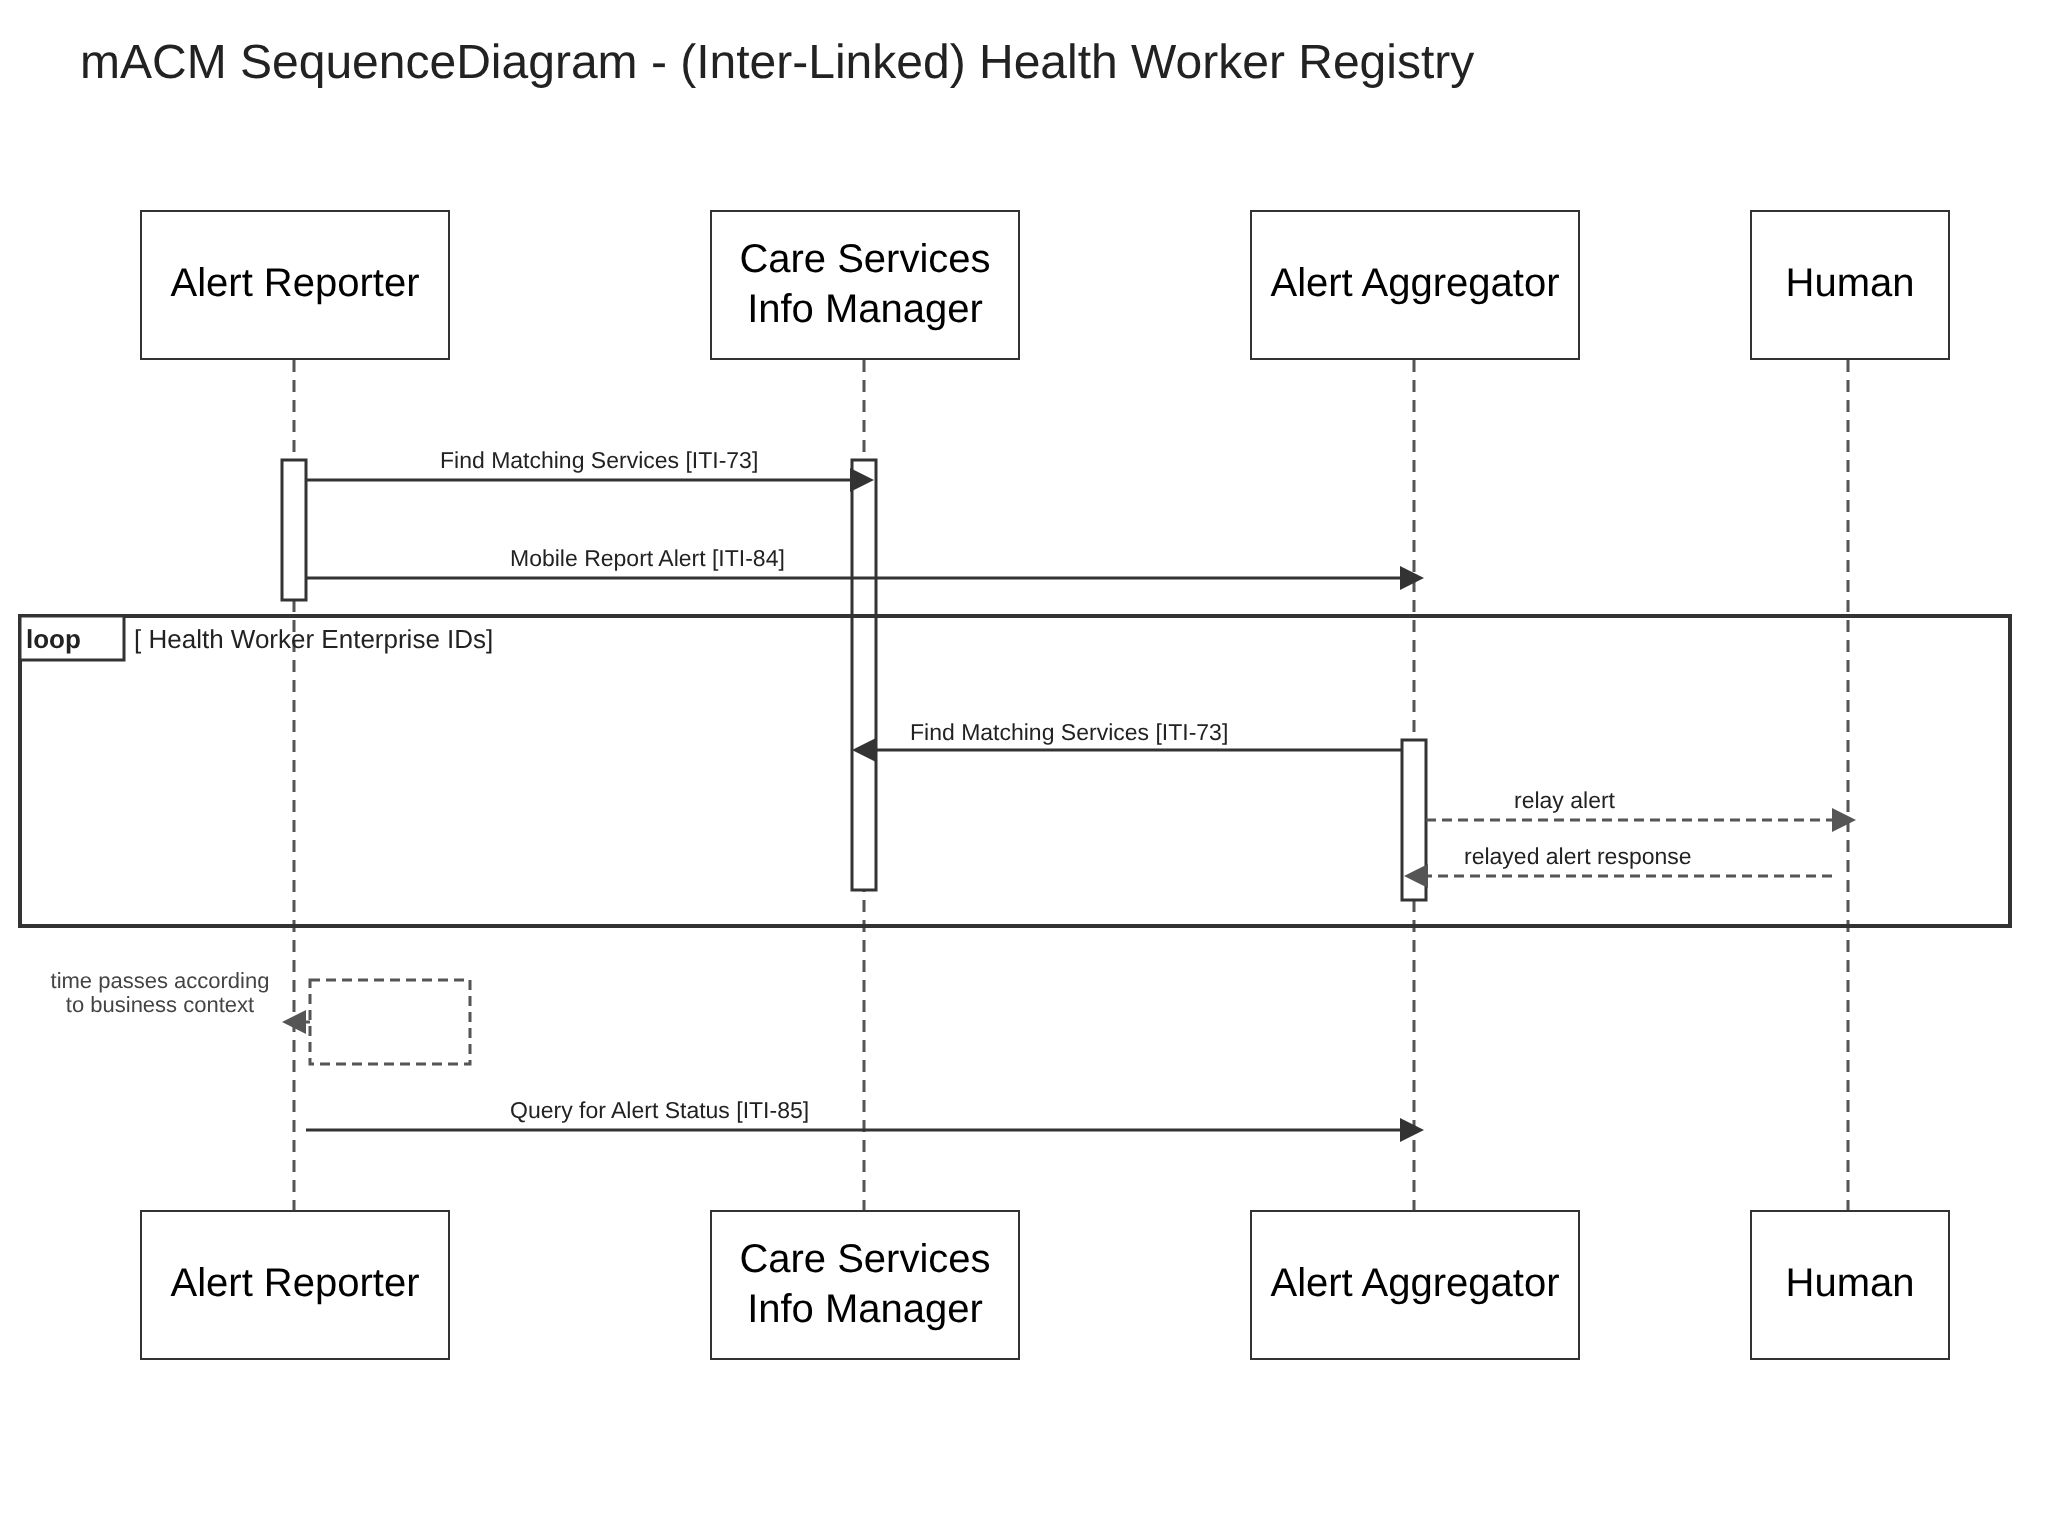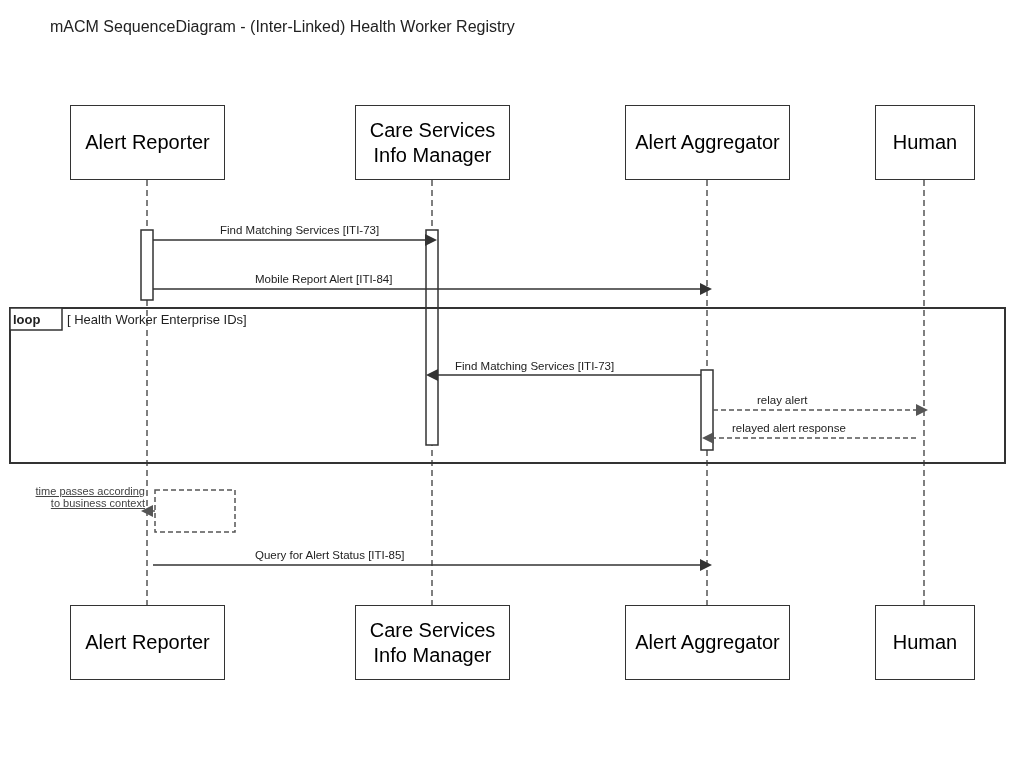--- a/index.html
+++ b/index.html
@@ -12,22 +12,22 @@
       position: relative;
     }
     #diagram {
       position: relative;
       width: 1024px;
       height: 768px;
     }
     .title {
       position: absolute;
       top: 18px;
-      left: 50px;
-      font-size: 16px;
+      left: 40px;
+      font-size: 24px;
       font-weight: normal;
       color: #222;
       white-space: nowrap;
     }
     
     .actor-box {
       position: absolute;
       border: 1.5px solid #333;
       background: #fff;
       display: flex;
@@ -35,22 +35,21 @@
       justify-content: center;
       text-align: center;
       font-size: 20px;
       font-weight: normal;
       line-height: 1.25;
     }
     .note-text {
       position: absolute;
       font-size: 11px;
       color: #444;
-      text-align: right;
-      text-decoration: underline;
+      text-align: center;
     }
   </style>
 </head>
 <body>
 
 <div id="diagram">
 
   <div class="title">mACM SequenceDiagram   -  (Inter-Linked) Health Worker Registry</div>
 
   <svg style="position:absolute;top:0;left:0;width:1024px;height:768px;overflow:visible;" xmlns="http://www.w3.org/2000/svg">

